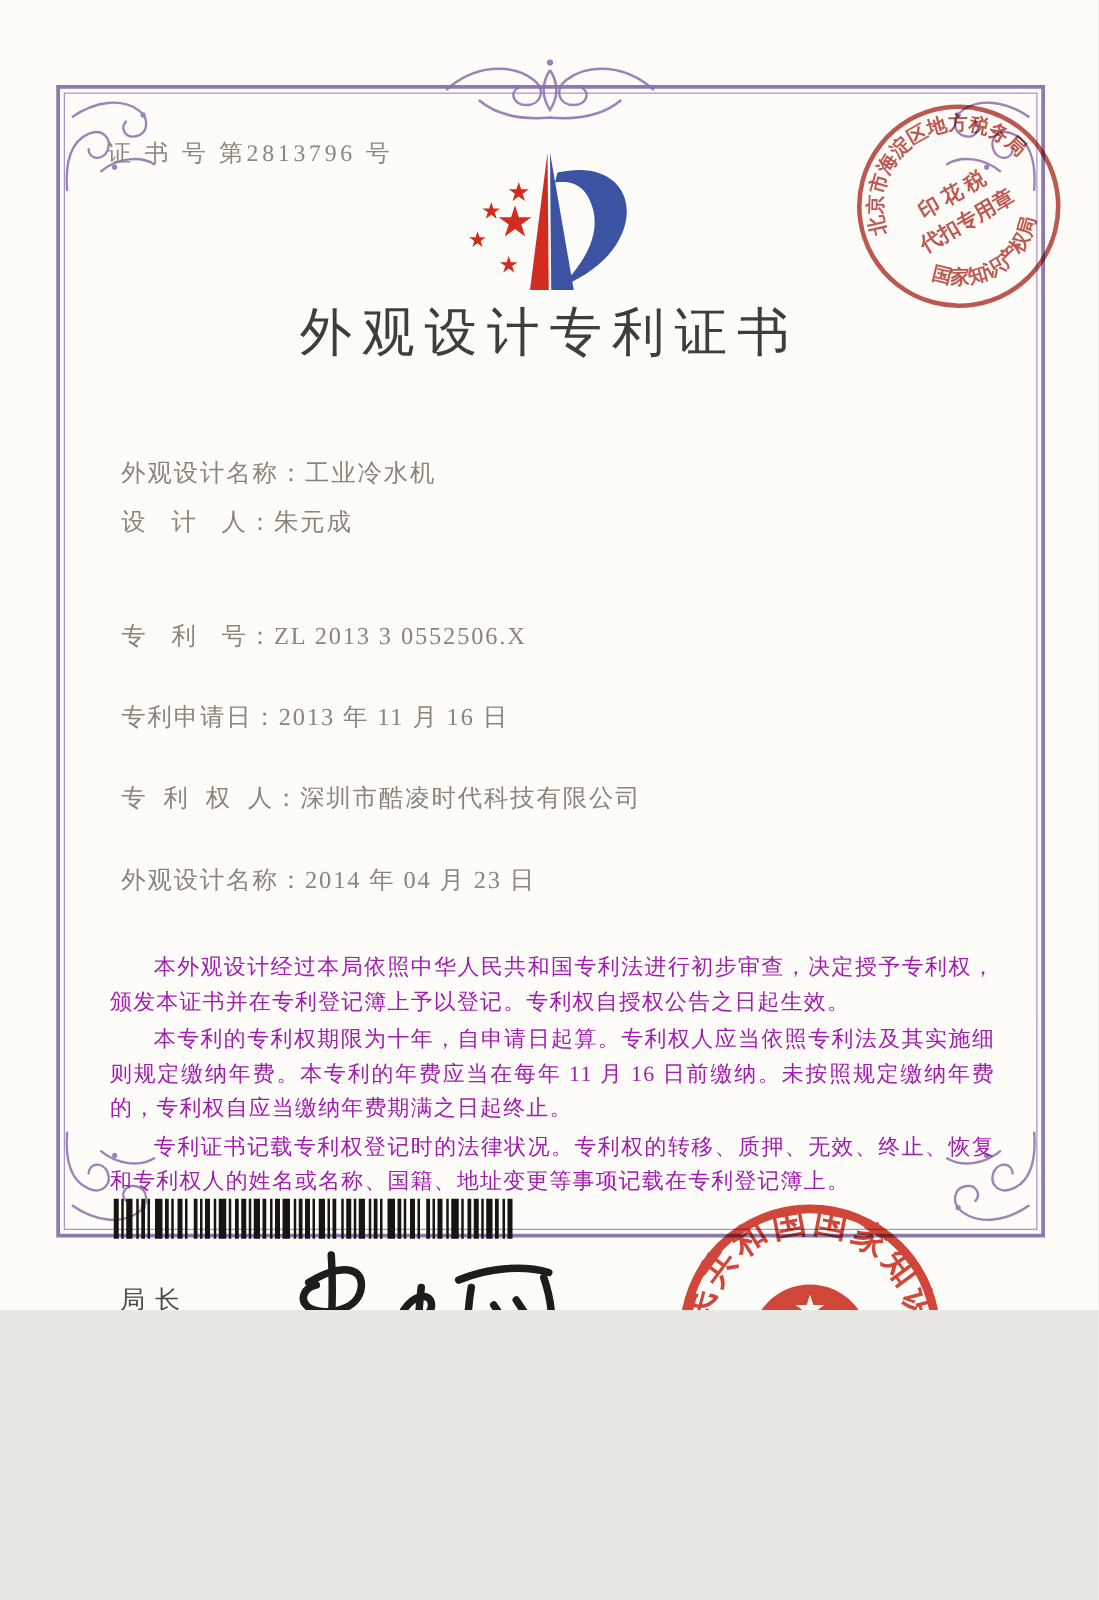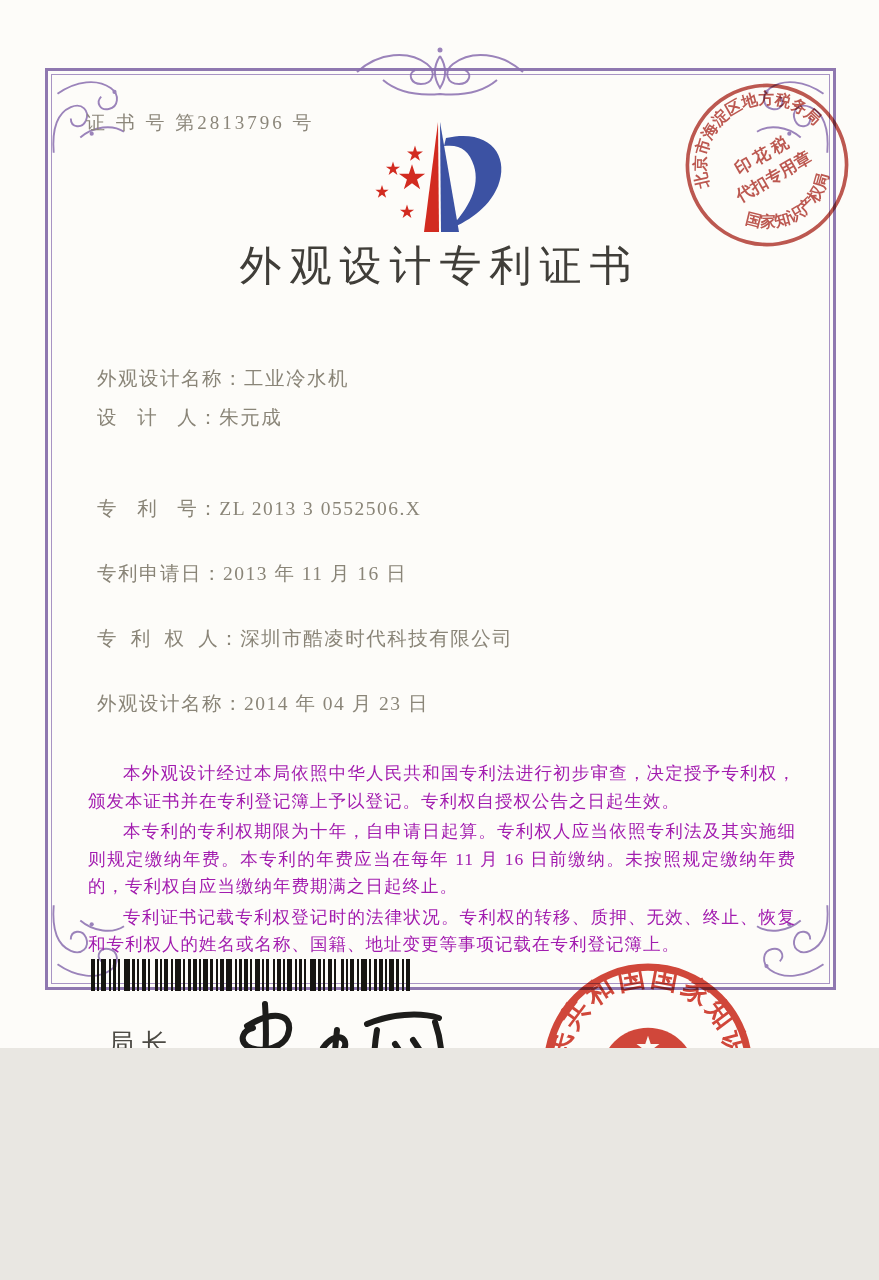--- a/index.html
+++ b/index.html
@@ -45,21 +45,21 @@
   .field .val{color:#8a8578;}
   
   .paras{
     position:absolute; left:88px; top:760px; width:708px;
     font-size:17.5px; line-height:27.5px; letter-spacing:1px; color:#a21caf;
     text-align:justify;
   }
   .paras p{margin:0 0 3px 0; text-indent:2em;}
   
   .barcode{position:absolute; left:90px; top:958px;}
-  .sig-title{position:absolute; left:108px; top:1026px; font-size:26px; letter-spacing:8px; color:#4c4a44;
+  .sig-title{position:absolute; left:96px; top:1026px; font-size:20px; letter-spacing:8px; color:#4c4a44;
              font-family:"Liberation Sans","DejaVu Sans",sans-serif;}
   .sig-name{position:absolute; left:100px; top:1068px; font-size:21px; letter-spacing:8px; color:#404040;
             font-family:"Liberation Sans","DejaVu Sans",sans-serif;}
   .signature{position:absolute; left:195px; top:996px;}
   .seal{position:absolute; left:532px; top:952px; mix-blend-mode:multiply; opacity:.93;}
   .seal-date{
     position:absolute; left:546px; top:1098px; font-size:21px; letter-spacing:1px;
     color:#c3362a; mix-blend-mode:multiply; white-space:pre; font-weight:600;
   }
   .footer{

